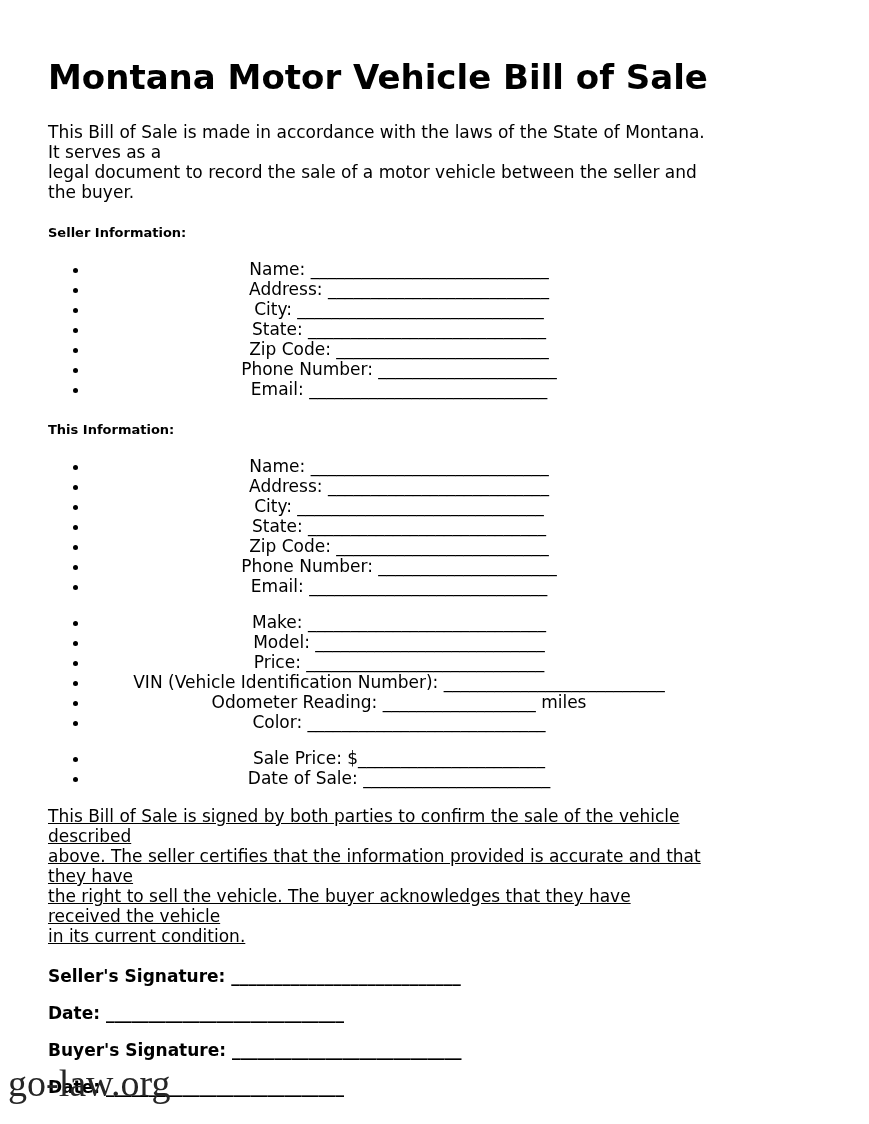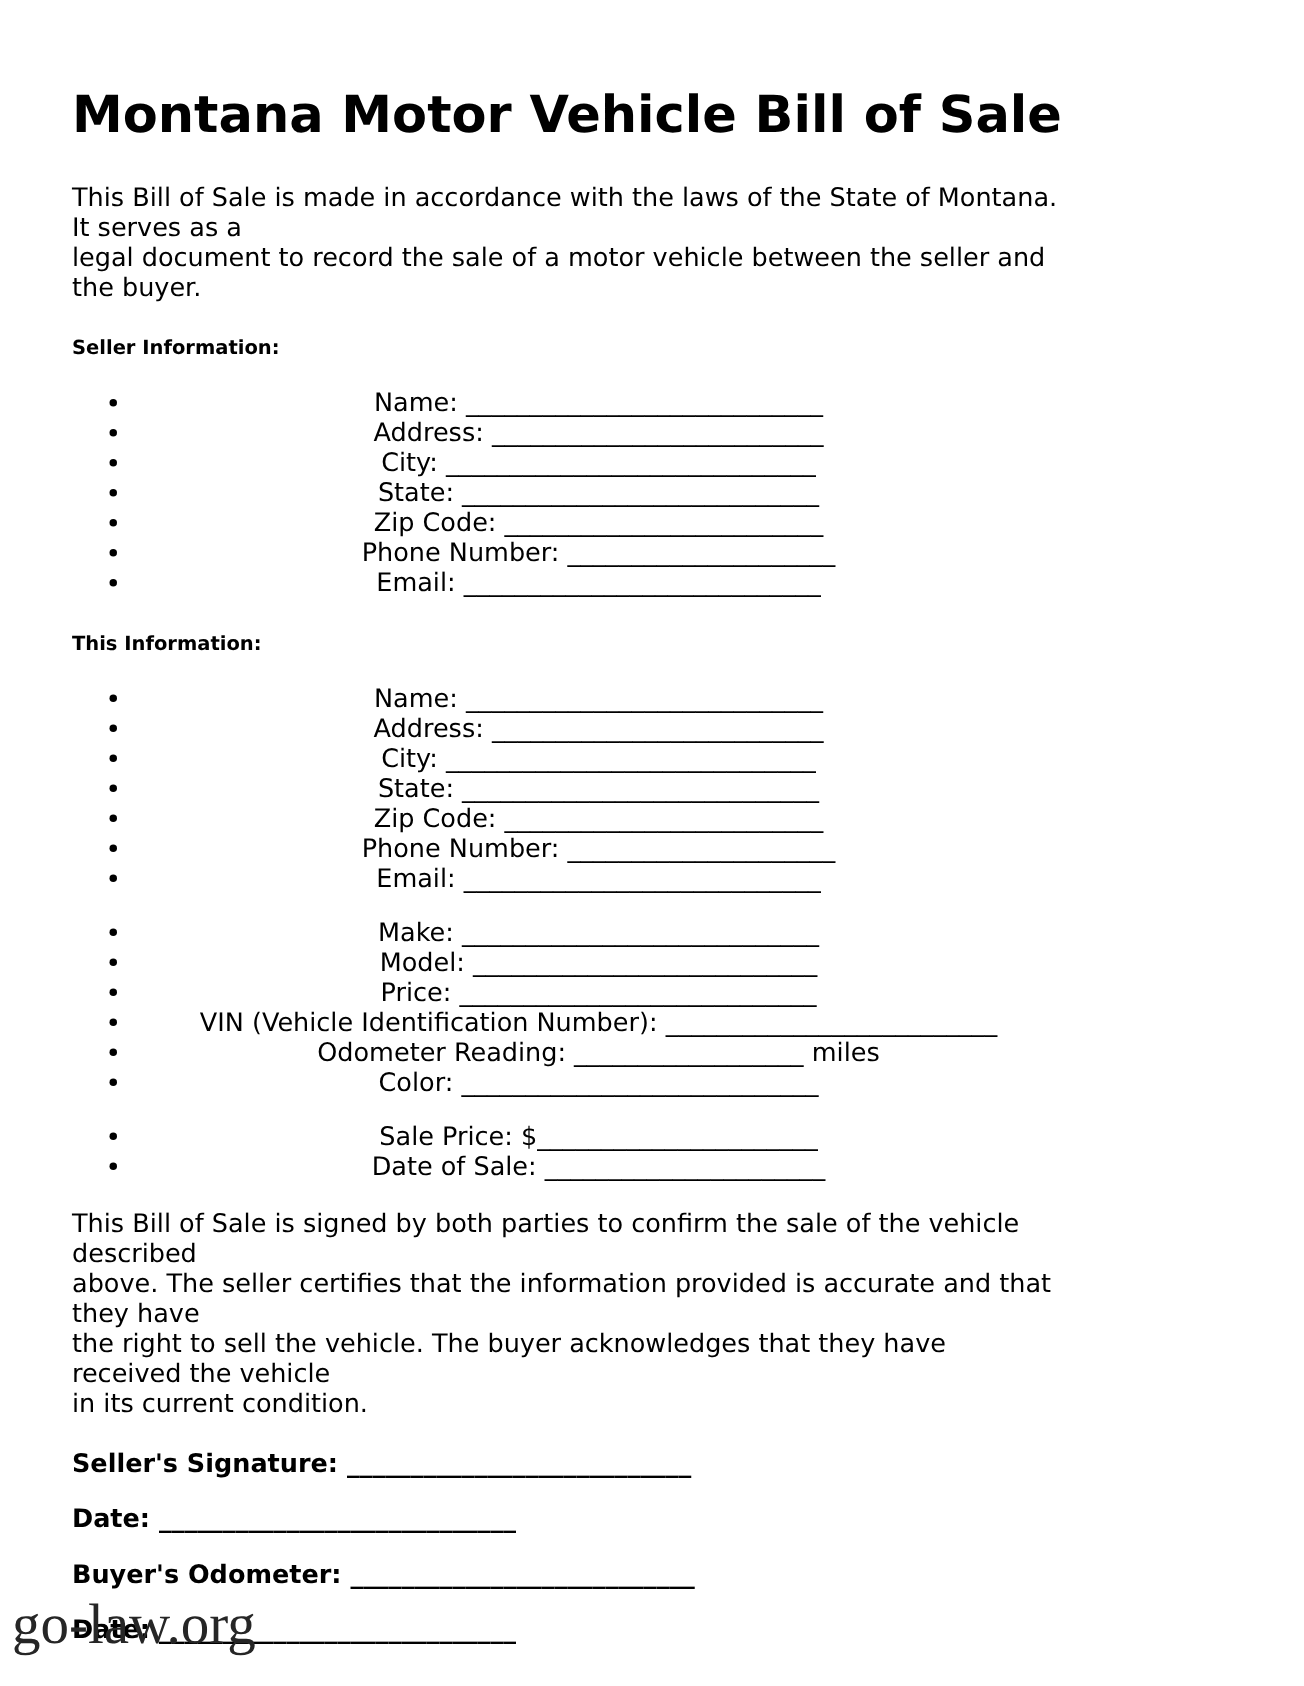--- a/index.html
+++ b/index.html
@@ -12,21 +12,21 @@
     font-family: "DejaVu Sans", sans-serif;
   }
   .page { padding: 57px 48px 0 48px; width: 756px; }
   h1.doc-title {
     margin: 0; font-size: 34px; line-height: 40px; font-weight: bold;
   }
   p.body-text {
     margin: 25px 0 0 0; font-size: 17px; line-height: 20px;
     white-space: pre-line;
   }
-  p.closing-text { margin: 18px 0 0 0; }
+  p.closing-text { margin: 18px 0 0 0; text-decoration: underline; }
   h2.section-heading {
     margin: 21px 0 0 0; font-size: 13px; line-height: 20px; font-weight: bold;
   }
   ul.field-list {
     margin: 16px 0 0 0; padding: 0 0 0 42px; list-style: disc;
   }
   ul.field-list li { font-size: 17px; line-height: 20px; text-align: center; }
   p.sig-row {
     margin: 17px 0 0 0; font-size: 17px; line-height: 20px; font-weight: bold;
   }
@@ -84,18 +84,18 @@
     <li><span>Date of Sale:</span><span> ______________________</span></li>
   </ul>
 
   <p class="body-text closing-text">This Bill of Sale is signed by both parties to confirm the sale of the vehicle described
 above. The seller certifies that the information provided is accurate and that they have
 the right to sell the vehicle. The buyer acknowledges that they have received the vehicle
 in its current condition.</p>
 
   <p class="sig-row first"><span>Seller's Signature:</span><span> ___________________________</span></p>
   <p class="sig-row"><span>Date:</span><span> ____________________________</span></p>
-  <p class="sig-row"><span>Buyer's Odometer:</span><span> ___________________________</span></p>
+  <p class="sig-row"><span>Buyer's Signature:</span><span> ___________________________</span></p>
   <p class="sig-row"><span>Date:</span><span> ____________________________</span></p>
 
 </div>
 
 <div class="watermark">go-law.org</div>
 
 </body></html>

